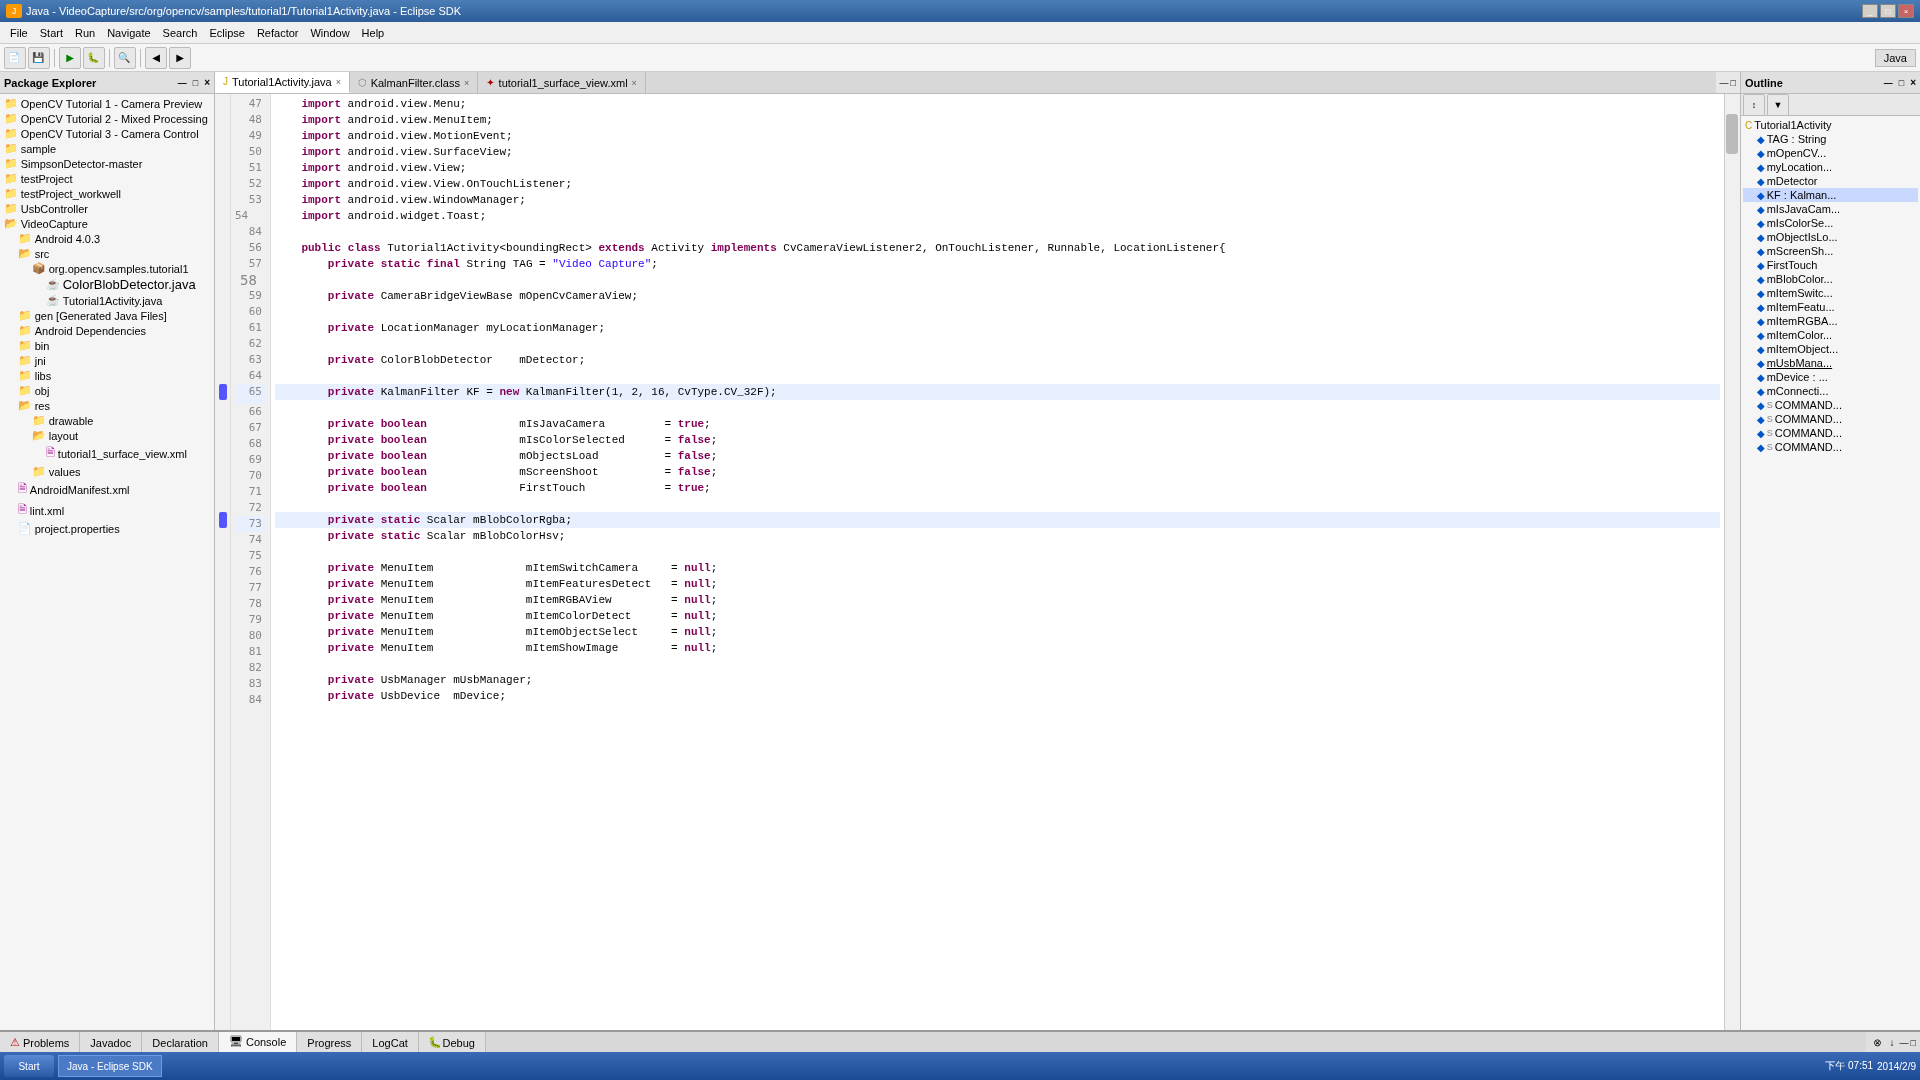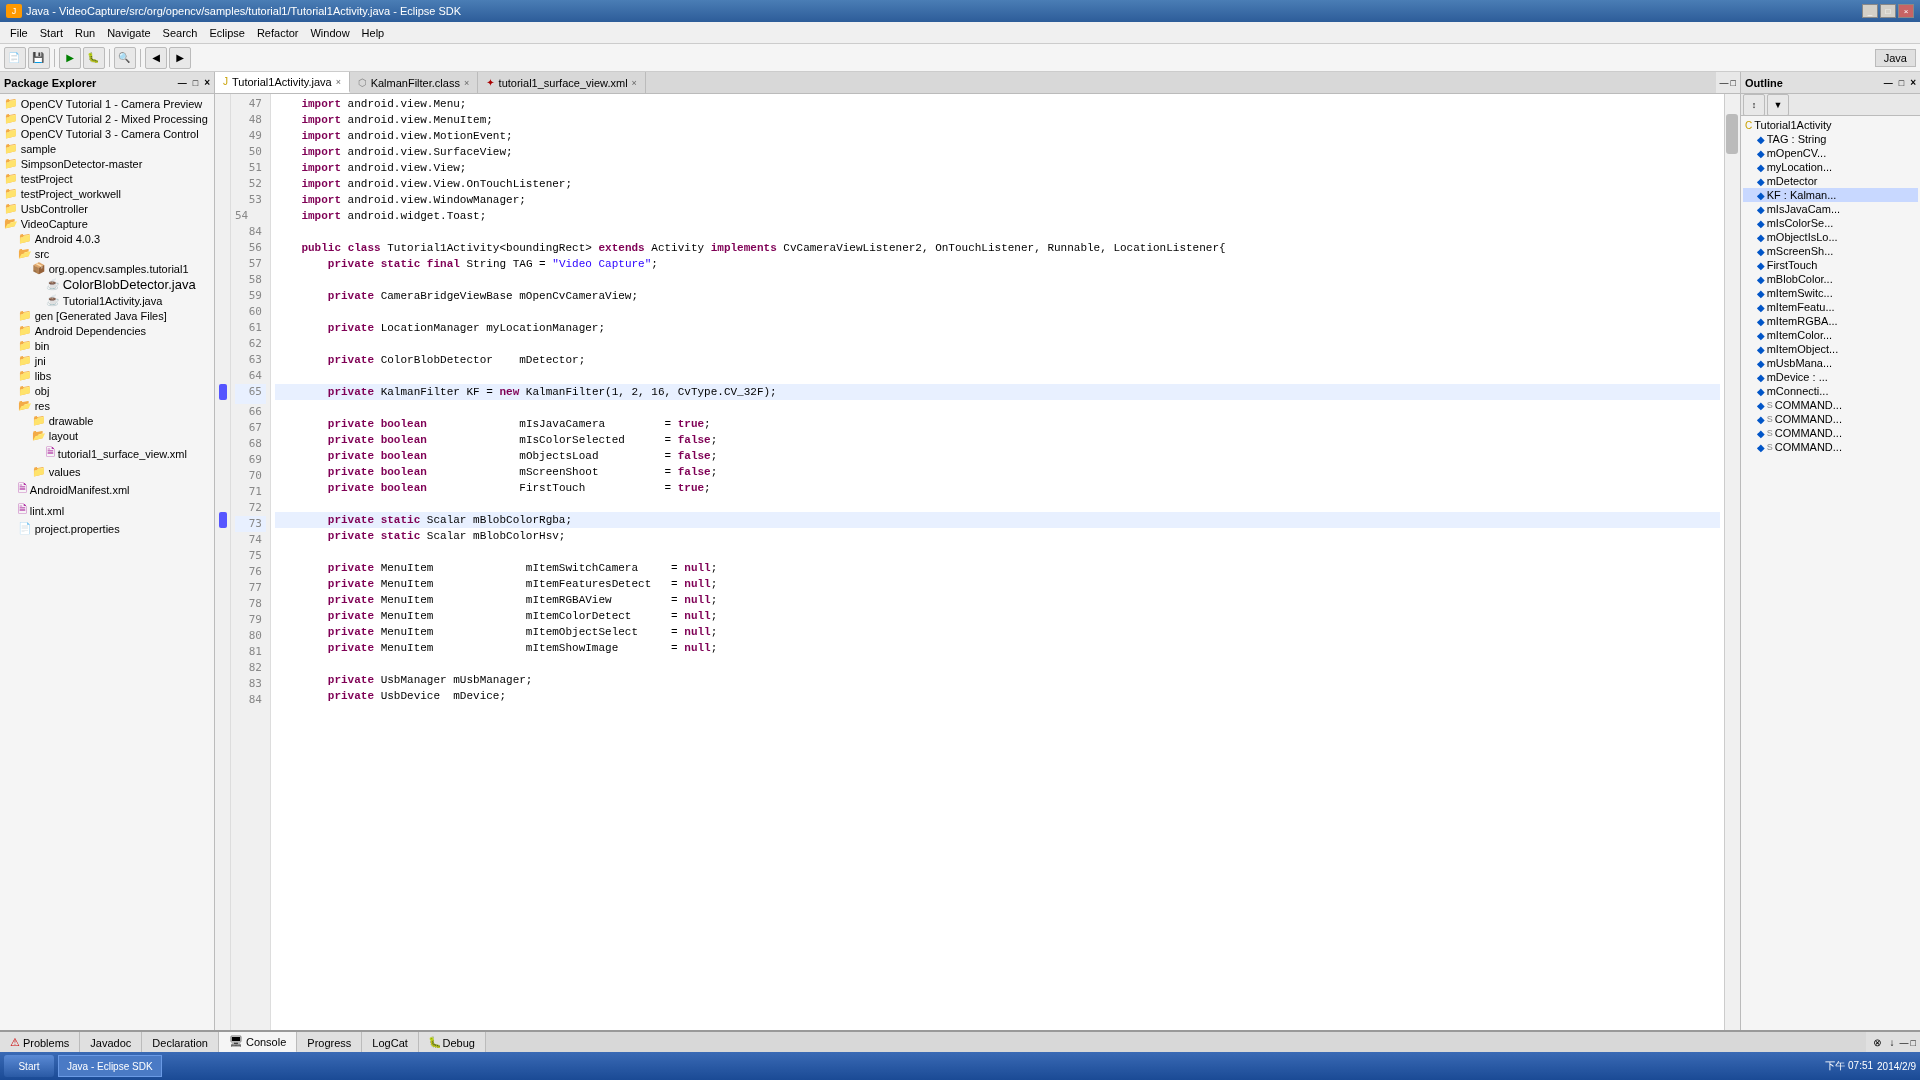--- a/index.html
+++ b/index.html
@@ -331,21 +331,21 @@
           <div style="line-height:16px;height:16px;color:#888;font-size:11px;text-align:right;padding-right:4px;">48</div>
           <div style="line-height:16px;height:16px;color:#888;font-size:11px;text-align:right;padding-right:4px;">49</div>
           <div style="line-height:16px;height:16px;color:#888;font-size:11px;text-align:right;padding-right:4px;">50</div>
           <div style="line-height:16px;height:16px;color:#888;font-size:11px;text-align:right;padding-right:4px;">51</div>
           <div style="line-height:16px;height:16px;color:#888;font-size:11px;text-align:right;padding-right:4px;">52</div>
           <div style="line-height:16px;height:16px;color:#888;font-size:11px;text-align:right;padding-right:4px;">53</div>
           <div style="line-height:16px;height:16px;color:#888;font-size:11px;text-align:left;padding-right:4px;">54</div>
           <div style="line-height:16px;height:16px;color:#888;font-size:11px;text-align:right;padding-right:4px;">84</div>
           <div style="line-height:16px;height:16px;color:#888;font-size:11px;text-align:right;padding-right:4px;">56</div>
           <div style="line-height:16px;height:16px;color:#888;font-size:11px;text-align:right;padding-right:4px;">57</div>
-          <div style="line-height:16px;height:16px;color:#888;font-size:11px;text-align:right;padding-right:4px;">58</div>
+          <div style="line-height:16px;height:16px;color:#888;font-size:14px;text-align:center;padding-right:4px;">58</div>
           <div style="line-height:16px;height:16px;color:#888;font-size:11px;text-align:right;padding-right:4px;">59</div>
           <div style="line-height:16px;height:16px;color:#888;font-size:11px;text-align:right;padding-right:4px;">60</div>
           <div style="line-height:16px;height:16px;color:#888;font-size:11px;text-align:right;padding-right:4px;">61</div>
           <div style="line-height:16px;height:16px;color:#888;font-size:11px;text-align:right;padding-right:4px;">62</div>
           <div style="line-height:16px;height:16px;color:#888;font-size:11px;text-align:right;padding-right:4px;">63</div>
           <div style="line-height:16px;height:16px;color:#888;font-size:11px;text-align:right;padding-right:4px;">64</div>
           <div style="background:#e8f0ff;line-height:16px;height:20px;color:#888;font-size:11px;text-align:right;padding-right:4px;">65</div>
           <div style="line-height:16px;height:16px;color:#888;font-size:11px;text-align:right;padding-right:4px;">66</div>
           <div style="line-height:16px;height:16px;color:#888;font-size:11px;text-align:right;padding-right:4px;">67</div>
           <div style="line-height:16px;height:16px;color:#888;font-size:11px;text-align:right;padding-right:4px;">68</div>
@@ -451,21 +451,21 @@
           <div class="outline-item" style="padding-left: 14px;">
             <span style="color:#0055c8;font-size:10px;margin-right:2px;">◆</span>
             <span style="font-size:11px;">mItemColor...</span>
           </div>
           <div class="outline-item" style="padding-left: 14px;">
             <span style="color:#0055c8;font-size:10px;margin-right:2px;">◆</span>
             <span style="font-size:11px;">mItemObject...</span>
           </div>
           <div class="outline-item" style="padding-left: 14px;">
             <span style="color:#0055c8;font-size:10px;margin-right:2px;">◆</span>
-            <span style="font-size:11px;">mUsbMana...</span>
+            <span style="font-size:11px;text-decoration:underline;">mUsbMana...</span>
           </div>
           <div class="outline-item" style="padding-left: 14px;">
             <span style="color:#0055c8;font-size:10px;margin-right:2px;">◆</span>
             <span style="font-size:11px;">mDevice : ...</span>
           </div>
           <div class="outline-item" style="padding-left: 14px;">
             <span style="color:#0055c8;font-size:10px;margin-right:2px;">◆</span>
             <span style="font-size:11px;">mConnecti...</span>
           </div>
           <div class="outline-item" style="padding-left: 14px;">

